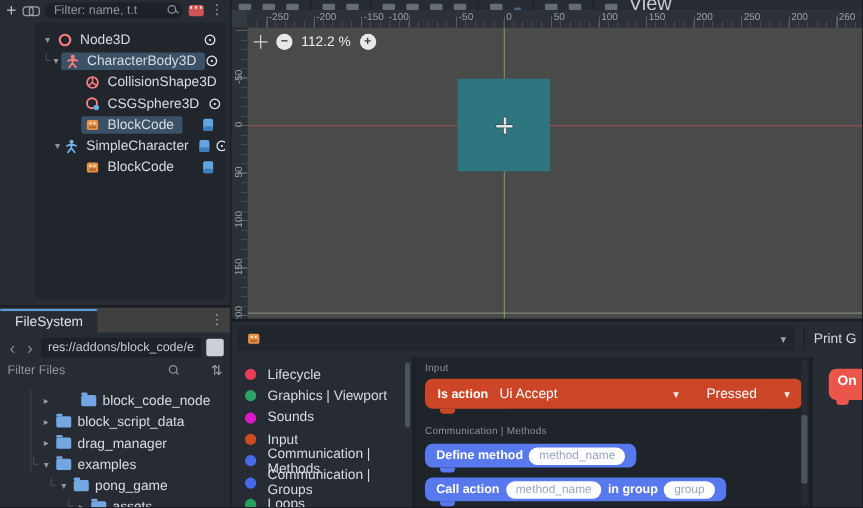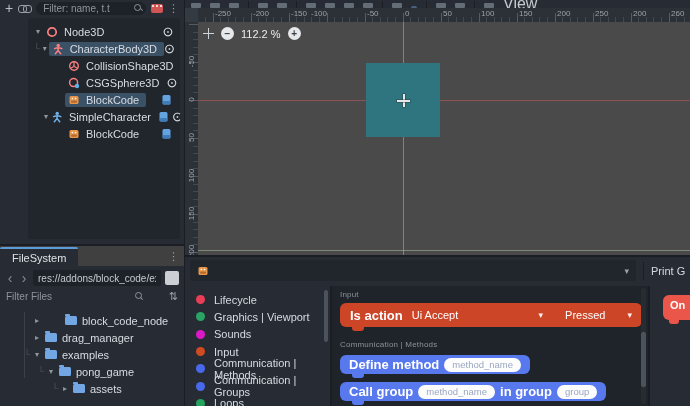--- a/index.html
+++ b/index.html
@@ -129,21 +129,21 @@
   .dot{width:9px;height:9px;border-radius:50%;flex:none;}
   .vscroll{position:absolute;width:4px;border-radius:2px;background:#4b535d;}
   .bp-list{width:320px;flex:none;background:#1f242a;border-left:2px solid #1a1e24;
      border-right:2px solid #1a1e24;position:relative;padding:4px 8px;box-sizing:border-box;
      overflow:hidden;}
   .sec-label{font-size:8px;color:#8a9199;letter-spacing:.2px;}
   .blk{border-radius:6px;color:#fff;display:flex;align-items:center;position:relative;}
   .blk::after{content:"";position:absolute;left:12px;bottom:-4px;width:12px;height:4px;
      background:inherit;border-radius:0 0 3px 3px;}
   .blk-red{height:24px;width:302px;margin-top:4px;padding:0 10px;gap:9px;box-sizing:border-box;}
-  .blk-kw{font-weight:bold;font-size:13px;white-space:nowrap;}
+  .blk-kw{font-weight:bold;font-size:10px;white-space:nowrap;}
   .blk-val{font-size:11px;white-space:nowrap;}
   .blk .wchev{color:#fff;opacity:.9;font-size:9px;}
   .wchev::before{content:"\25BE";}
   .blk-blue{height:19px;margin-top:6px;padding:0 9px;gap:5px;display:inline-flex;width:auto;}
   .pill{background:#fdfdfd;color:#9aa6c0;border-radius:9px;font-size:9.5px;
      padding:1.5px 8px;line-height:11px;white-space:nowrap;}
   .list-scroll-track{position:absolute;right:2px;top:2px;bottom:2px;width:5px;background:#272c30;border-radius:2px;}
   .bp-ws{flex:1;position:relative;overflow:hidden;}
   .hat-block{position:absolute;left:13px;top:9px;width:30px;height:25px;border-radius:6px 0 0 6px;
      color:#fff;font-weight:bold;font-size:11px;padding:4px 0 0 7px;box-sizing:border-box;}
@@ -315,20 +315,27 @@
       </span>
       <span class="sort-ic"></span>
     </div>
     <div class="fs-tree">
       <div class="fs-guide-line"></div>
       <div class="trow" style="padding-left:32px;gap:20px;">
         <span class="chev closed"></span>
         <span class="hl">
             <span class="folder"></span>
           <span class="tlabel">block_code_node</span>
+          </span>
+      </div>
+      <div class="trow" style="padding-left:32px;">
+        <span class="chev closed"></span>
+        <span class="hl">
+            <span class="folder"></span>
+          <span class="tlabel">block_script_data</span>
           </span>
       </div>
       <div class="trow" style="padding-left:32px;">
         <span class="chev closed"></span>
         <span class="hl">
             <span class="folder"></span>
           <span class="tlabel">drag_manager</span>
           </span>
       </div>
       <div class="trow" style="padding-left:22px;">
@@ -481,21 +488,21 @@
           <span class="wchev" style="margin-left:13px;"></span>
         </div>
 
         <div class="sec-label" style="margin-top:13px;">Communication | Methods</div>
         <div class="blk blk-blue" style="background-color: rgb(88, 120, 238);">
           <span class="blk-kw">Define method</span>
           <span class="pill">method_name</span>
         </div>
         <br>
         <div class="blk blk-blue" style="margin-top: 8px; background-color: rgb(88, 120, 238);">
-          <span class="blk-kw">Call group</span>
+          <span class="blk-kw">Call action</span>
           <span class="pill">method_name</span>
           <span class="blk-kw">in group</span>
           <span class="pill">group</span>
         </div>
         <div class="list-scroll-track"></div>
         <div class="vscroll" style="right:2px;top:46px;height:55px;width:5px;"></div>
       </div>
 
       <div class="bp-ws">
         <div class="hat-block" style="background-color: rgb(234, 86, 74);">

